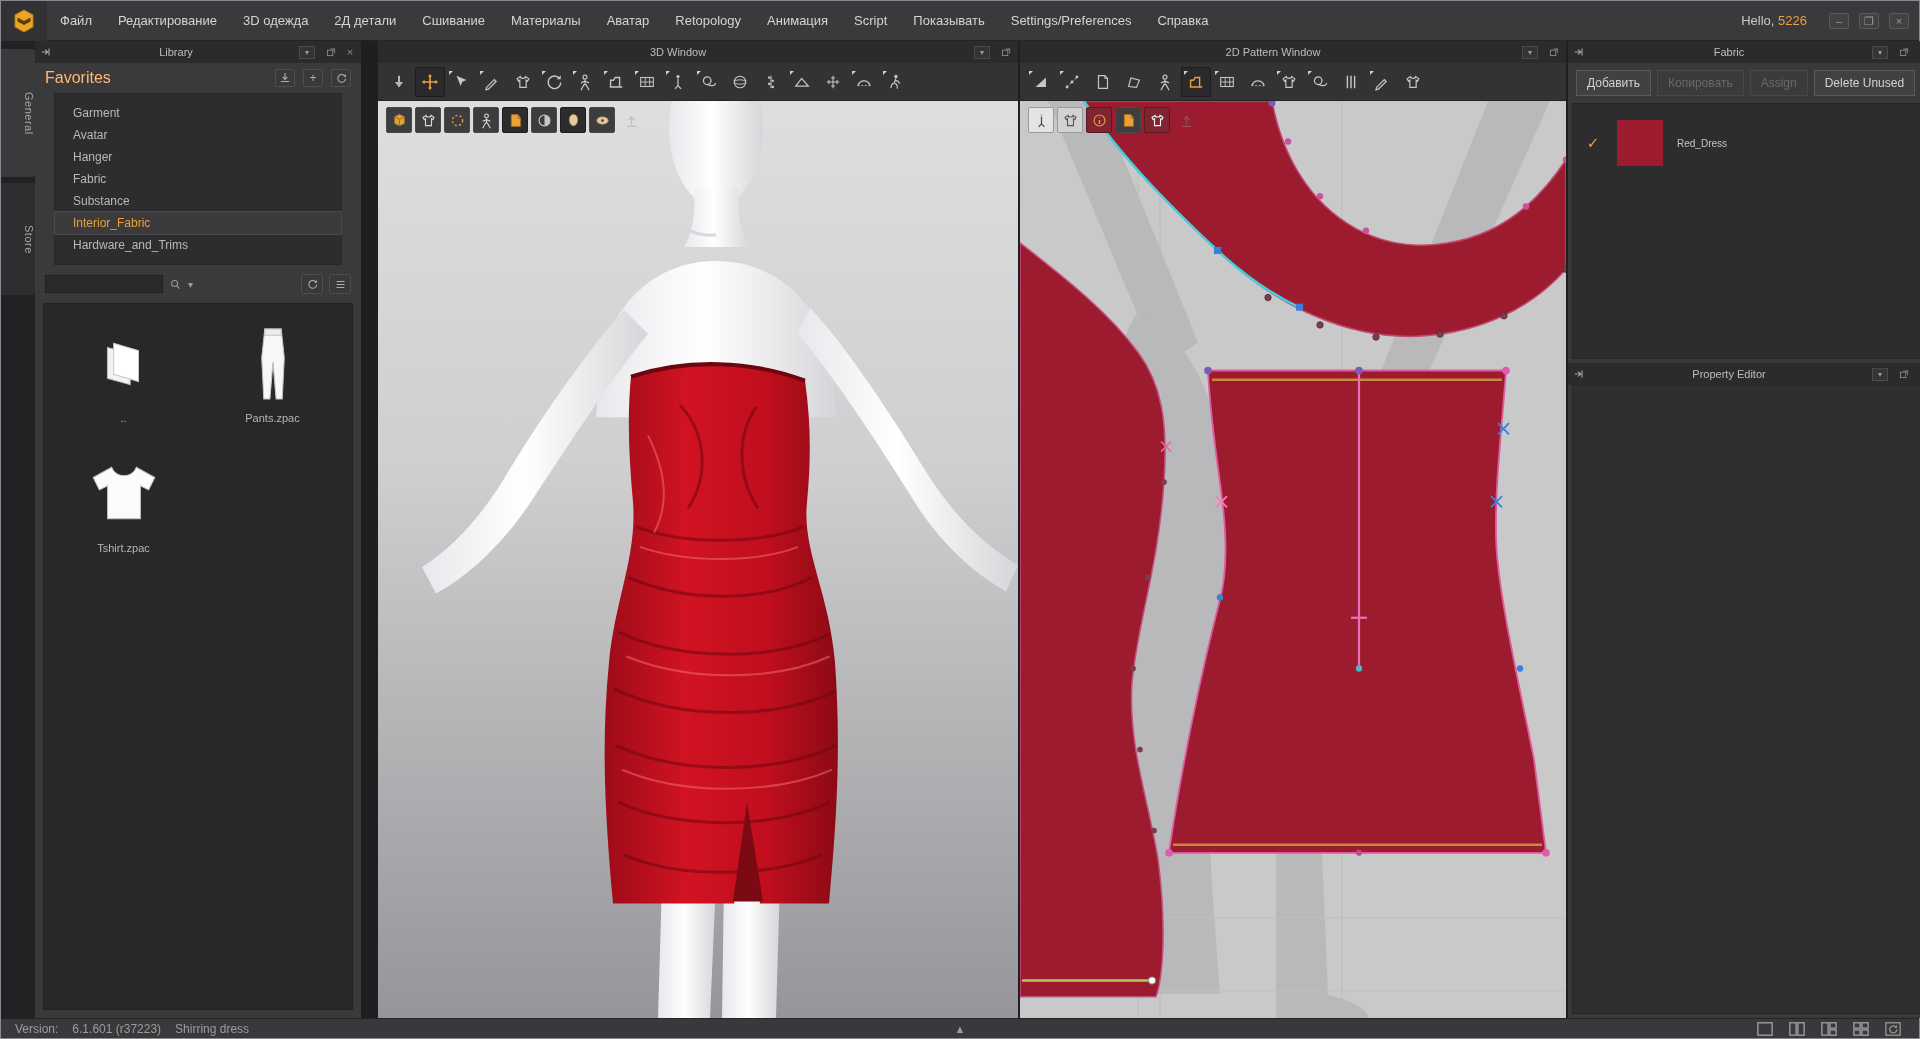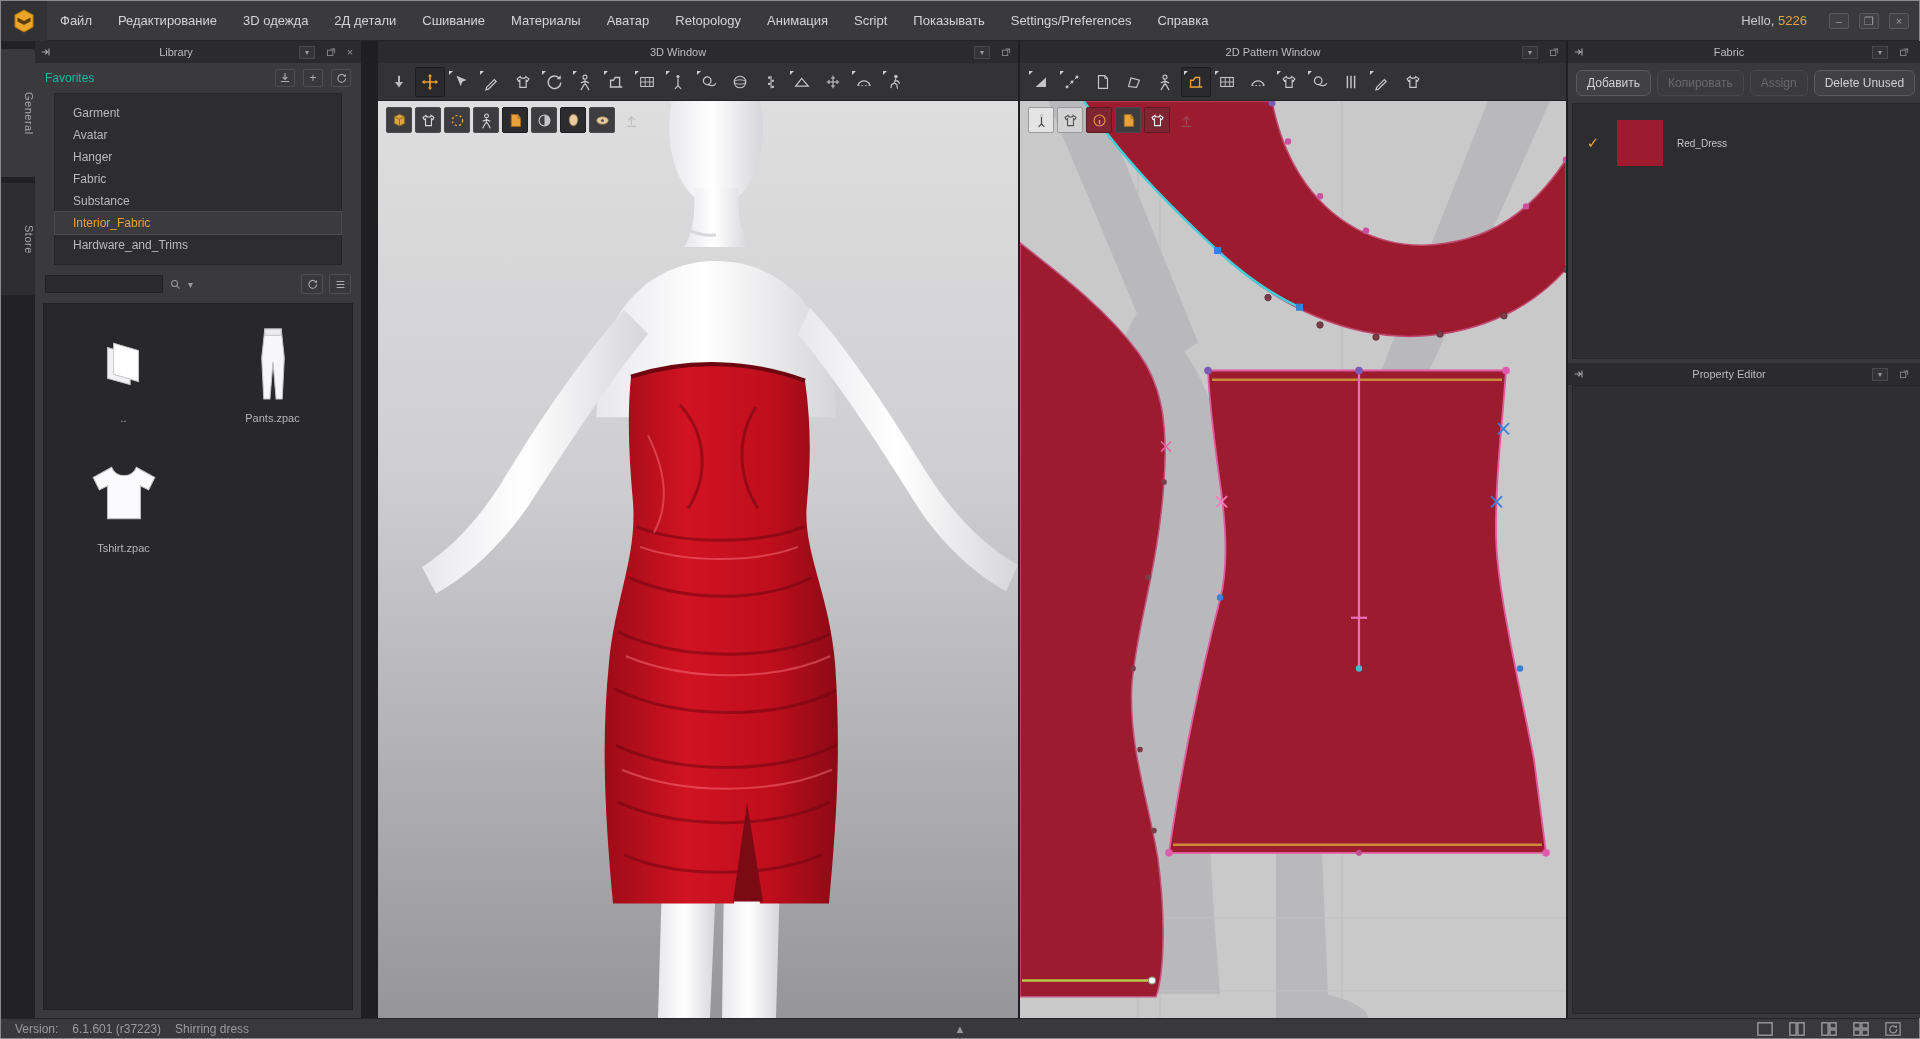--- a/index.html
+++ b/index.html
@@ -36,21 +36,21 @@
   .phdr .dockarrow { width:14px; height:12px; flex:none; }
   .phdr .title { flex:1; text-align:center; color:#bdbdbf; font-size:11px; }
   .phdr .ddbox { width:16px; height:13px; border:1px solid #4a4a4c; color:#9a9a9c; font-size:8px;
     line-height:11px; text-align:center; background:#343436; margin-right:6px; }
   .phdr .hbtn { color:#8e8e90; font-size:11px; width:14px; text-align:center; margin-left:4px; }
   svg.mini { display:block; }
 
   
   .library { width:326px; background:#3a3a3c; display:flex; flex-direction:column; flex:none; }
   .fav-row { height:30px; display:flex; align-items:center; padding:0 10px; flex:none; }
-  .fav-label { color:#14b8a6; font-size:12px; flex:1; }
+  .fav-label { color:#fdba74; font-size:16px; flex:1; }
   .fav-icons { display:flex; gap:8px; }
   .fav-ic { width:20px; height:18px; border:1px solid #4e4e50; background:#39393b; display:flex; align-items:center; justify-content:center; color:#aeaeb0; font-size:12px; border-radius:2px;}
   .lib-list { background:#2d2d2f; border:1px solid #262628; margin:0 19px; padding:8px 0; flex:none; }
   .lib-item { height:22px; line-height:22px; padding-left:18px; color:#b9b9bb; font-size:12px; }
   .lib-item.selected { color:#e9a13b; background:#3b3b3d; outline:1px solid #4a4a4c; }
   .search-row { height:30px; display:flex; align-items:center; padding:0 10px; gap:6px; flex:none; margin-top:4px;}
   .search-input { width:118px; height:18px; background:#2a2a2c; border:1px solid #202022; color:#cfcfd1; font-size:11px; padding:0 4px; }
   .sr-ic { color:#9a9a9c; font-size:10px; display:flex; align-items:center; }
   .sr-spacer { flex:1; }
   .sq-btn { width:22px; height:20px; border:1px solid #4e4e50; background:#39393b; display:flex; align-items:center; justify-content:center; border-radius:2px; }
@@ -77,21 +77,21 @@
   .tgl.pressed { background:#2c2c2e; border-color:#1e1e20; }
   .tgl.litebg { background:#e4e4e4; border-color:#9a9a9c; }
   .tgl.medbg { background:#d2d2d2; border-color:#9a9a9c; }
   .tgl.redbg { background:#7e2531; border-color:#5a1a22; }
   .tgl.dis { opacity:.45; border-color:transparent; background:transparent; }
 
   
   .rightcol { width:366px; background:#39393b; display:flex; flex-direction:column; flex:none; }
   .fab-btnrow { height:40px; display:flex; align-items:center; padding:0 8px; gap:6px; flex:none; }
   .fbtn { height:26px; border:1px solid #5a5a5c; background:#414143; color:#d2d2d4; font-size:12px;
-    border-radius:6px; padding:0 10px; display:flex; align-items:center; }
+    border-radius:0; padding:0 10px; display:flex; align-items:center; }
   .fbtn.disabled { color:#69696b; border-color:#48484a; background:#3b3b3d; }
   .fab-list { height:256px; background:#2d2d2f; border:1px solid #262628; margin:0 4px; flex:none; }
   .fab-item { display:flex; align-items:center; padding:16px 10px; gap:14px; }
   .fab-check { color:#e9a13b; font-size:15px; width:20px; text-align:center; }
   .fab-swatch { width:46px; height:46px; }
   .fab-name { color:#c6c6c8; font-size:10px; }
   .prop-body { flex:1; background:#2f2f31; margin:0 4px 4px 4px; border:1px solid #262628; }
   .prop-hdr-wrap { margin-top:4px; }
 
   

